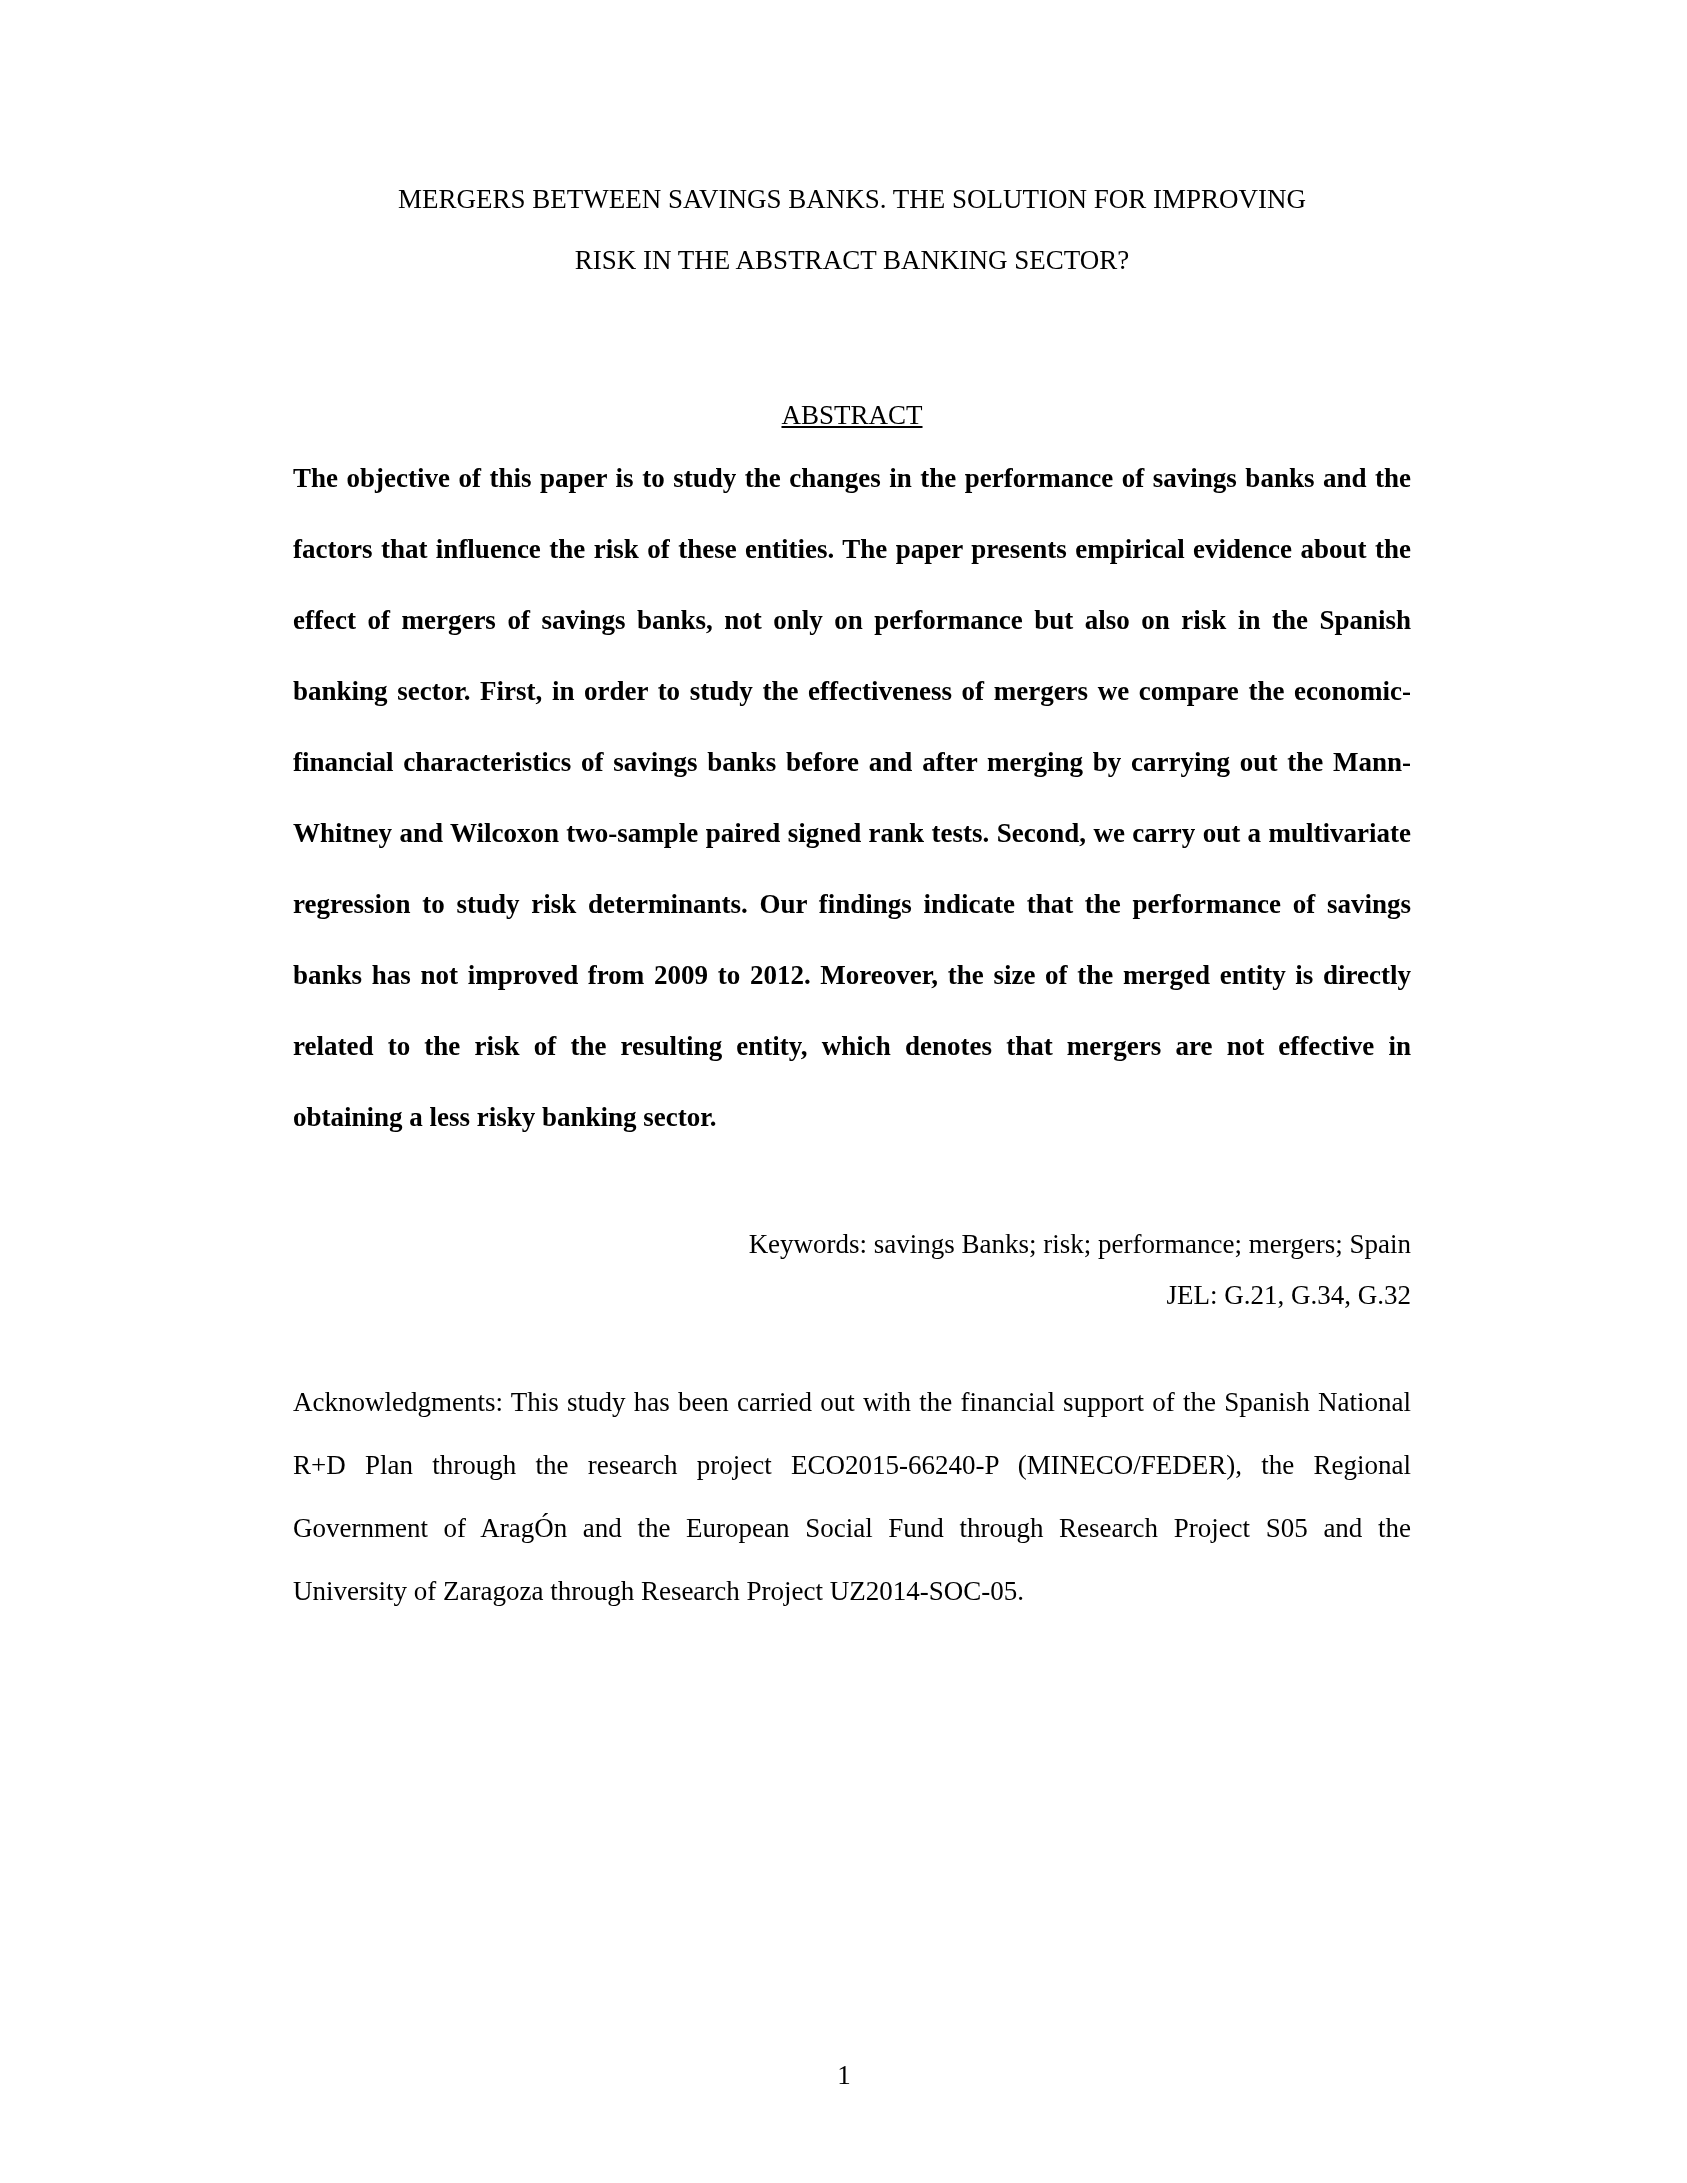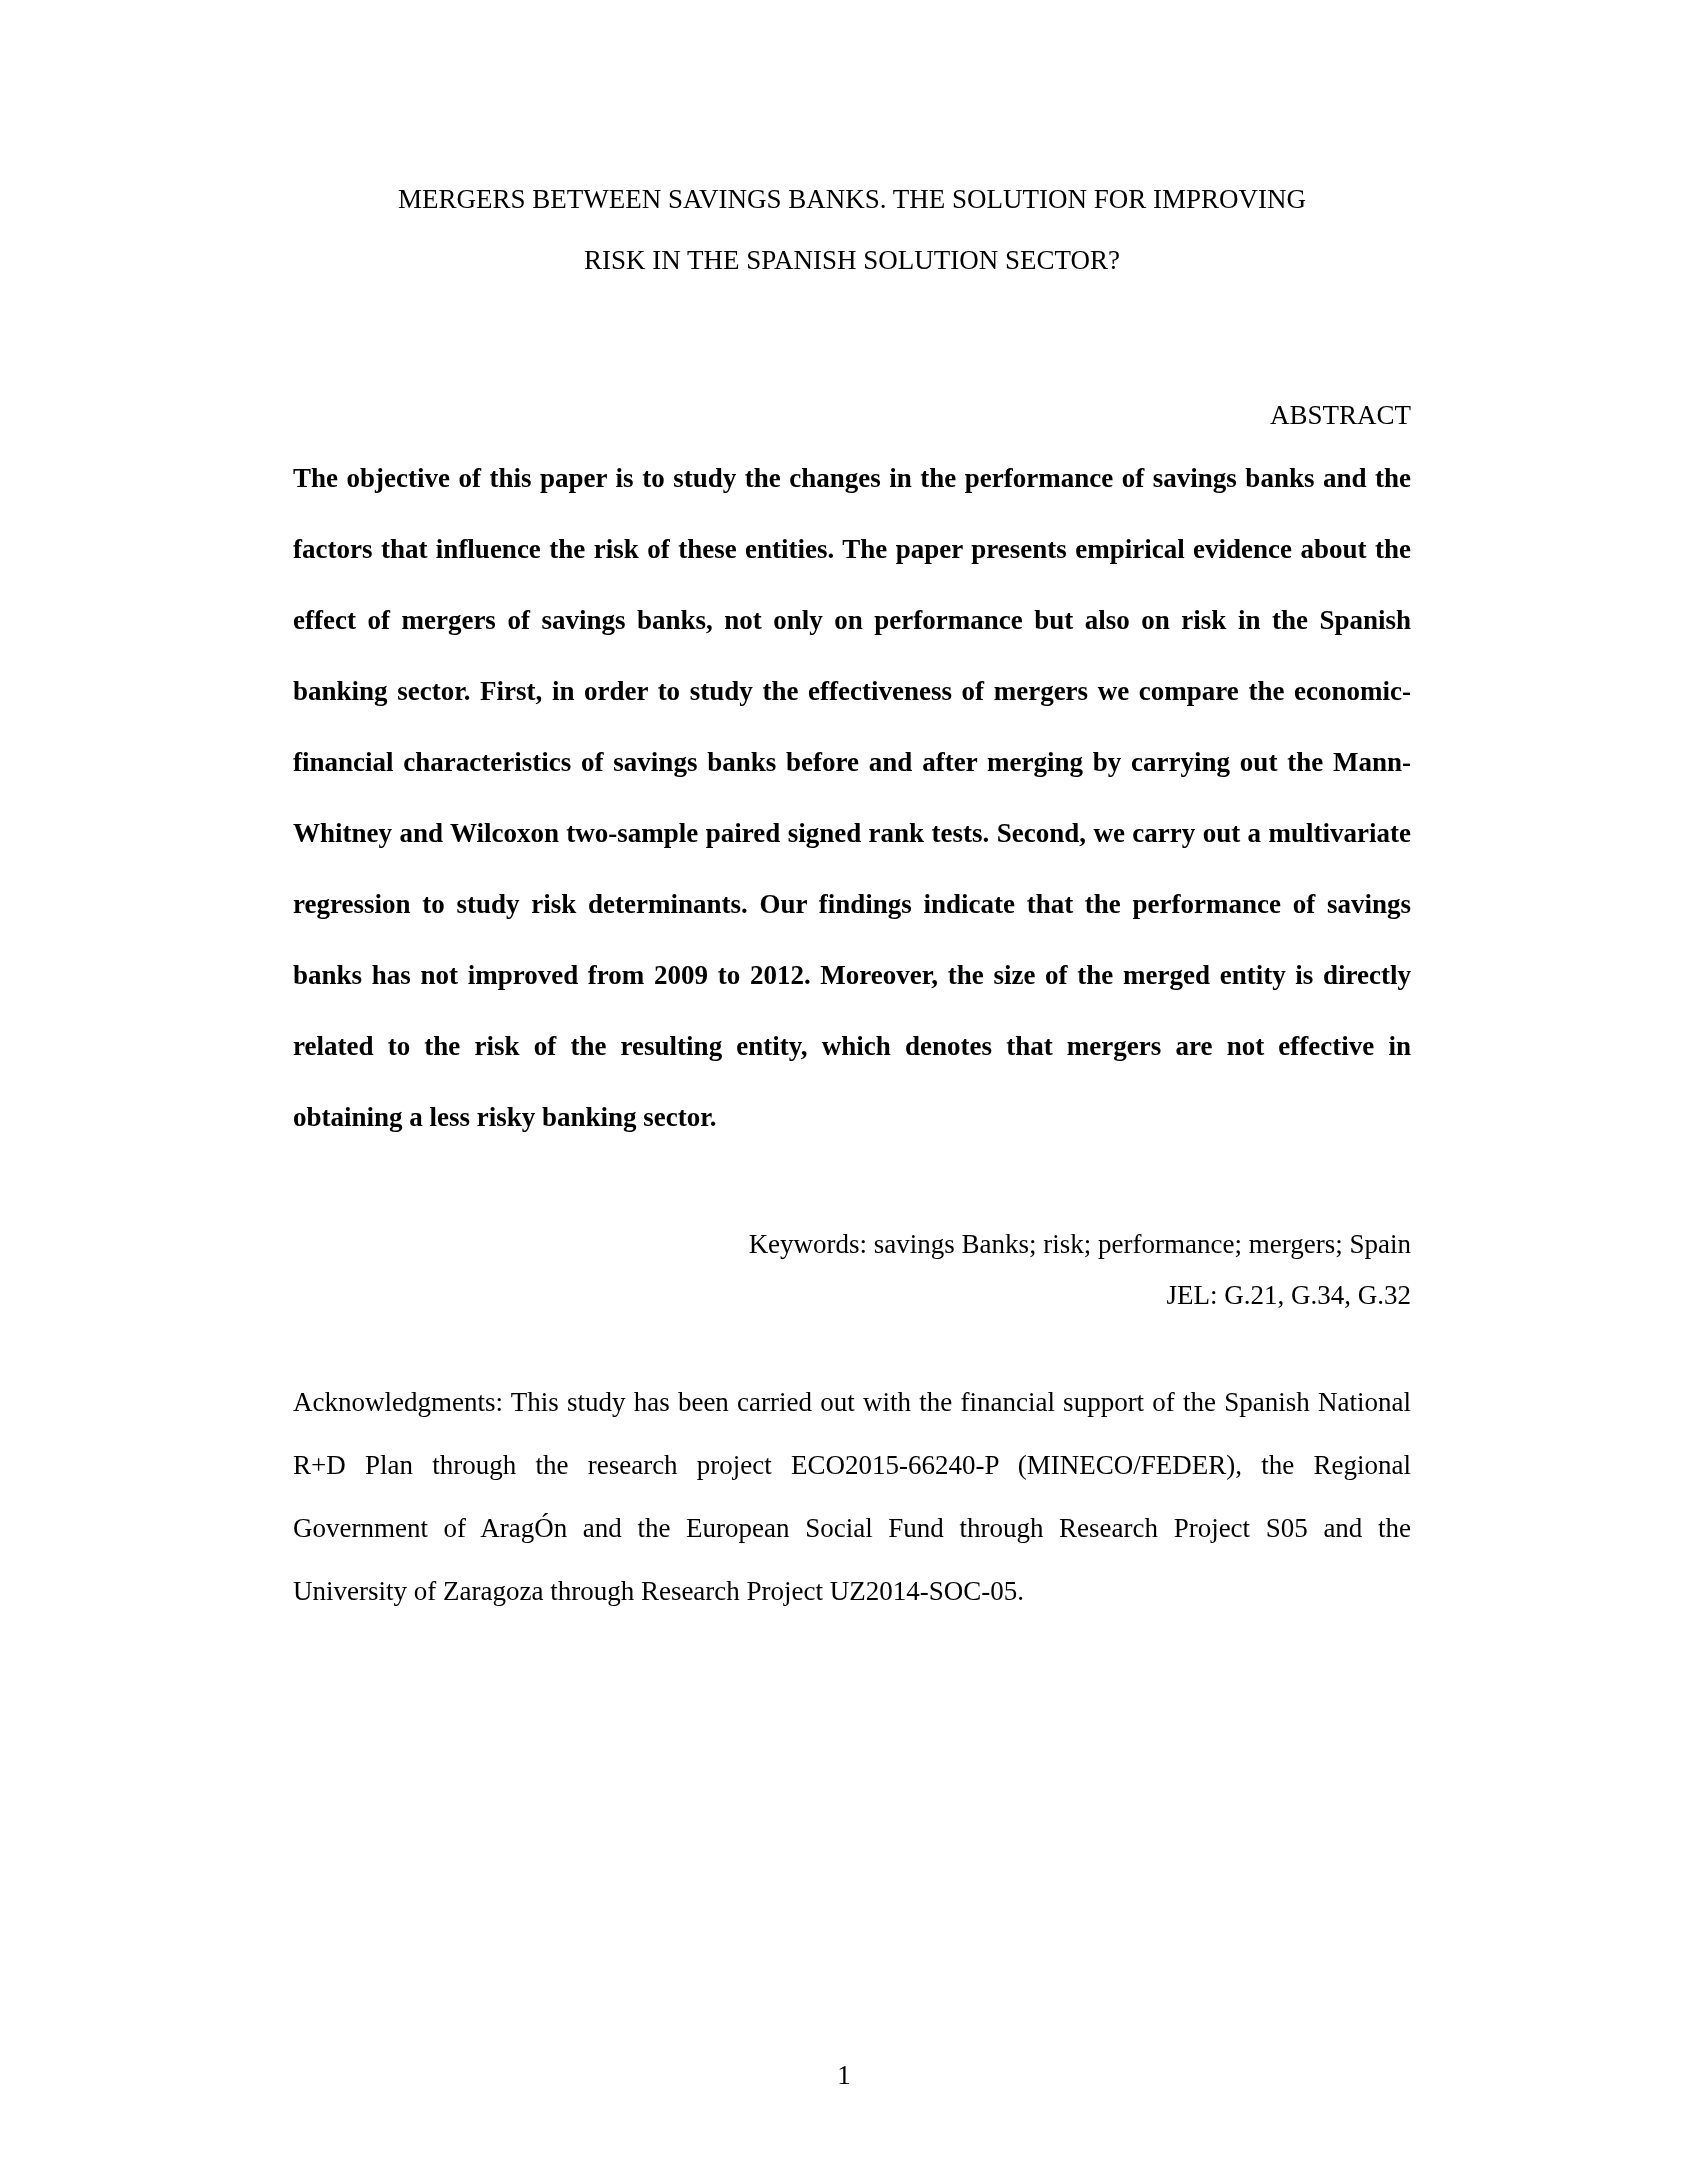--- a/index.html
+++ b/index.html
@@ -26,21 +26,22 @@
     width: 1118px;
   }
   .title {
     margin-top: 169px;
     text-align: center;
     line-height: 61px;
   }
   .abstract-heading {
     margin-top: 96px;
     line-height: 56px;
-    text-align: right;
+    text-align: center;
+    text-decoration: underline;
   }
   .abstract-body {
     margin: 0;
     text-align: justify;
     line-height: 71px;
     font-weight: bold;
   }
   .kw-block {
     margin-top: 66px;
   }
@@ -66,21 +67,21 @@
   }
 </style>
 </head>
 <body>
 
 <div class="page">
   <div class="content">
 
     <div class="title">
       <div>MERGERS BETWEEN SAVINGS BANKS. THE SOLUTION FOR IMPROVING</div>
-      <div>RISK IN THE SPANISH SOLUTION SECTOR?</div>
+      <div>RISK IN THE ABSTRACT BANKING SECTOR?</div>
     </div>
 
     <div class="abstract-heading">ABSTRACT</div>
 
     <p class="abstract-body">The objective of this paper is to study the changes in the performance of savings banks and the factors that influence the risk of these entities. The paper presents empirical evidence about the effect of mergers of savings banks, not only on performance but also on risk in the Spanish banking sector. First, in order to study the effectiveness of mergers we compare the economic-financial characteristics of savings banks before and after merging by carrying out the Mann-Whitney and Wilcoxon two-sample paired signed rank tests. Second, we carry out a multivariate regression to study risk determinants. Our findings indicate that the performance of savings banks has not improved from 2009 to 2012. Moreover, the size of the merged entity is directly related to the risk of the resulting entity, which denotes that mergers are not effective in obtaining a less risky banking sector.</p>
 
     <div class="kw-block">
       <div class="kw-line">Keywords: savings Banks; risk; performance; mergers; Spain</div>
       <div class="kw-line">JEL: G.21, G.34, G.32</div>
     </div>

